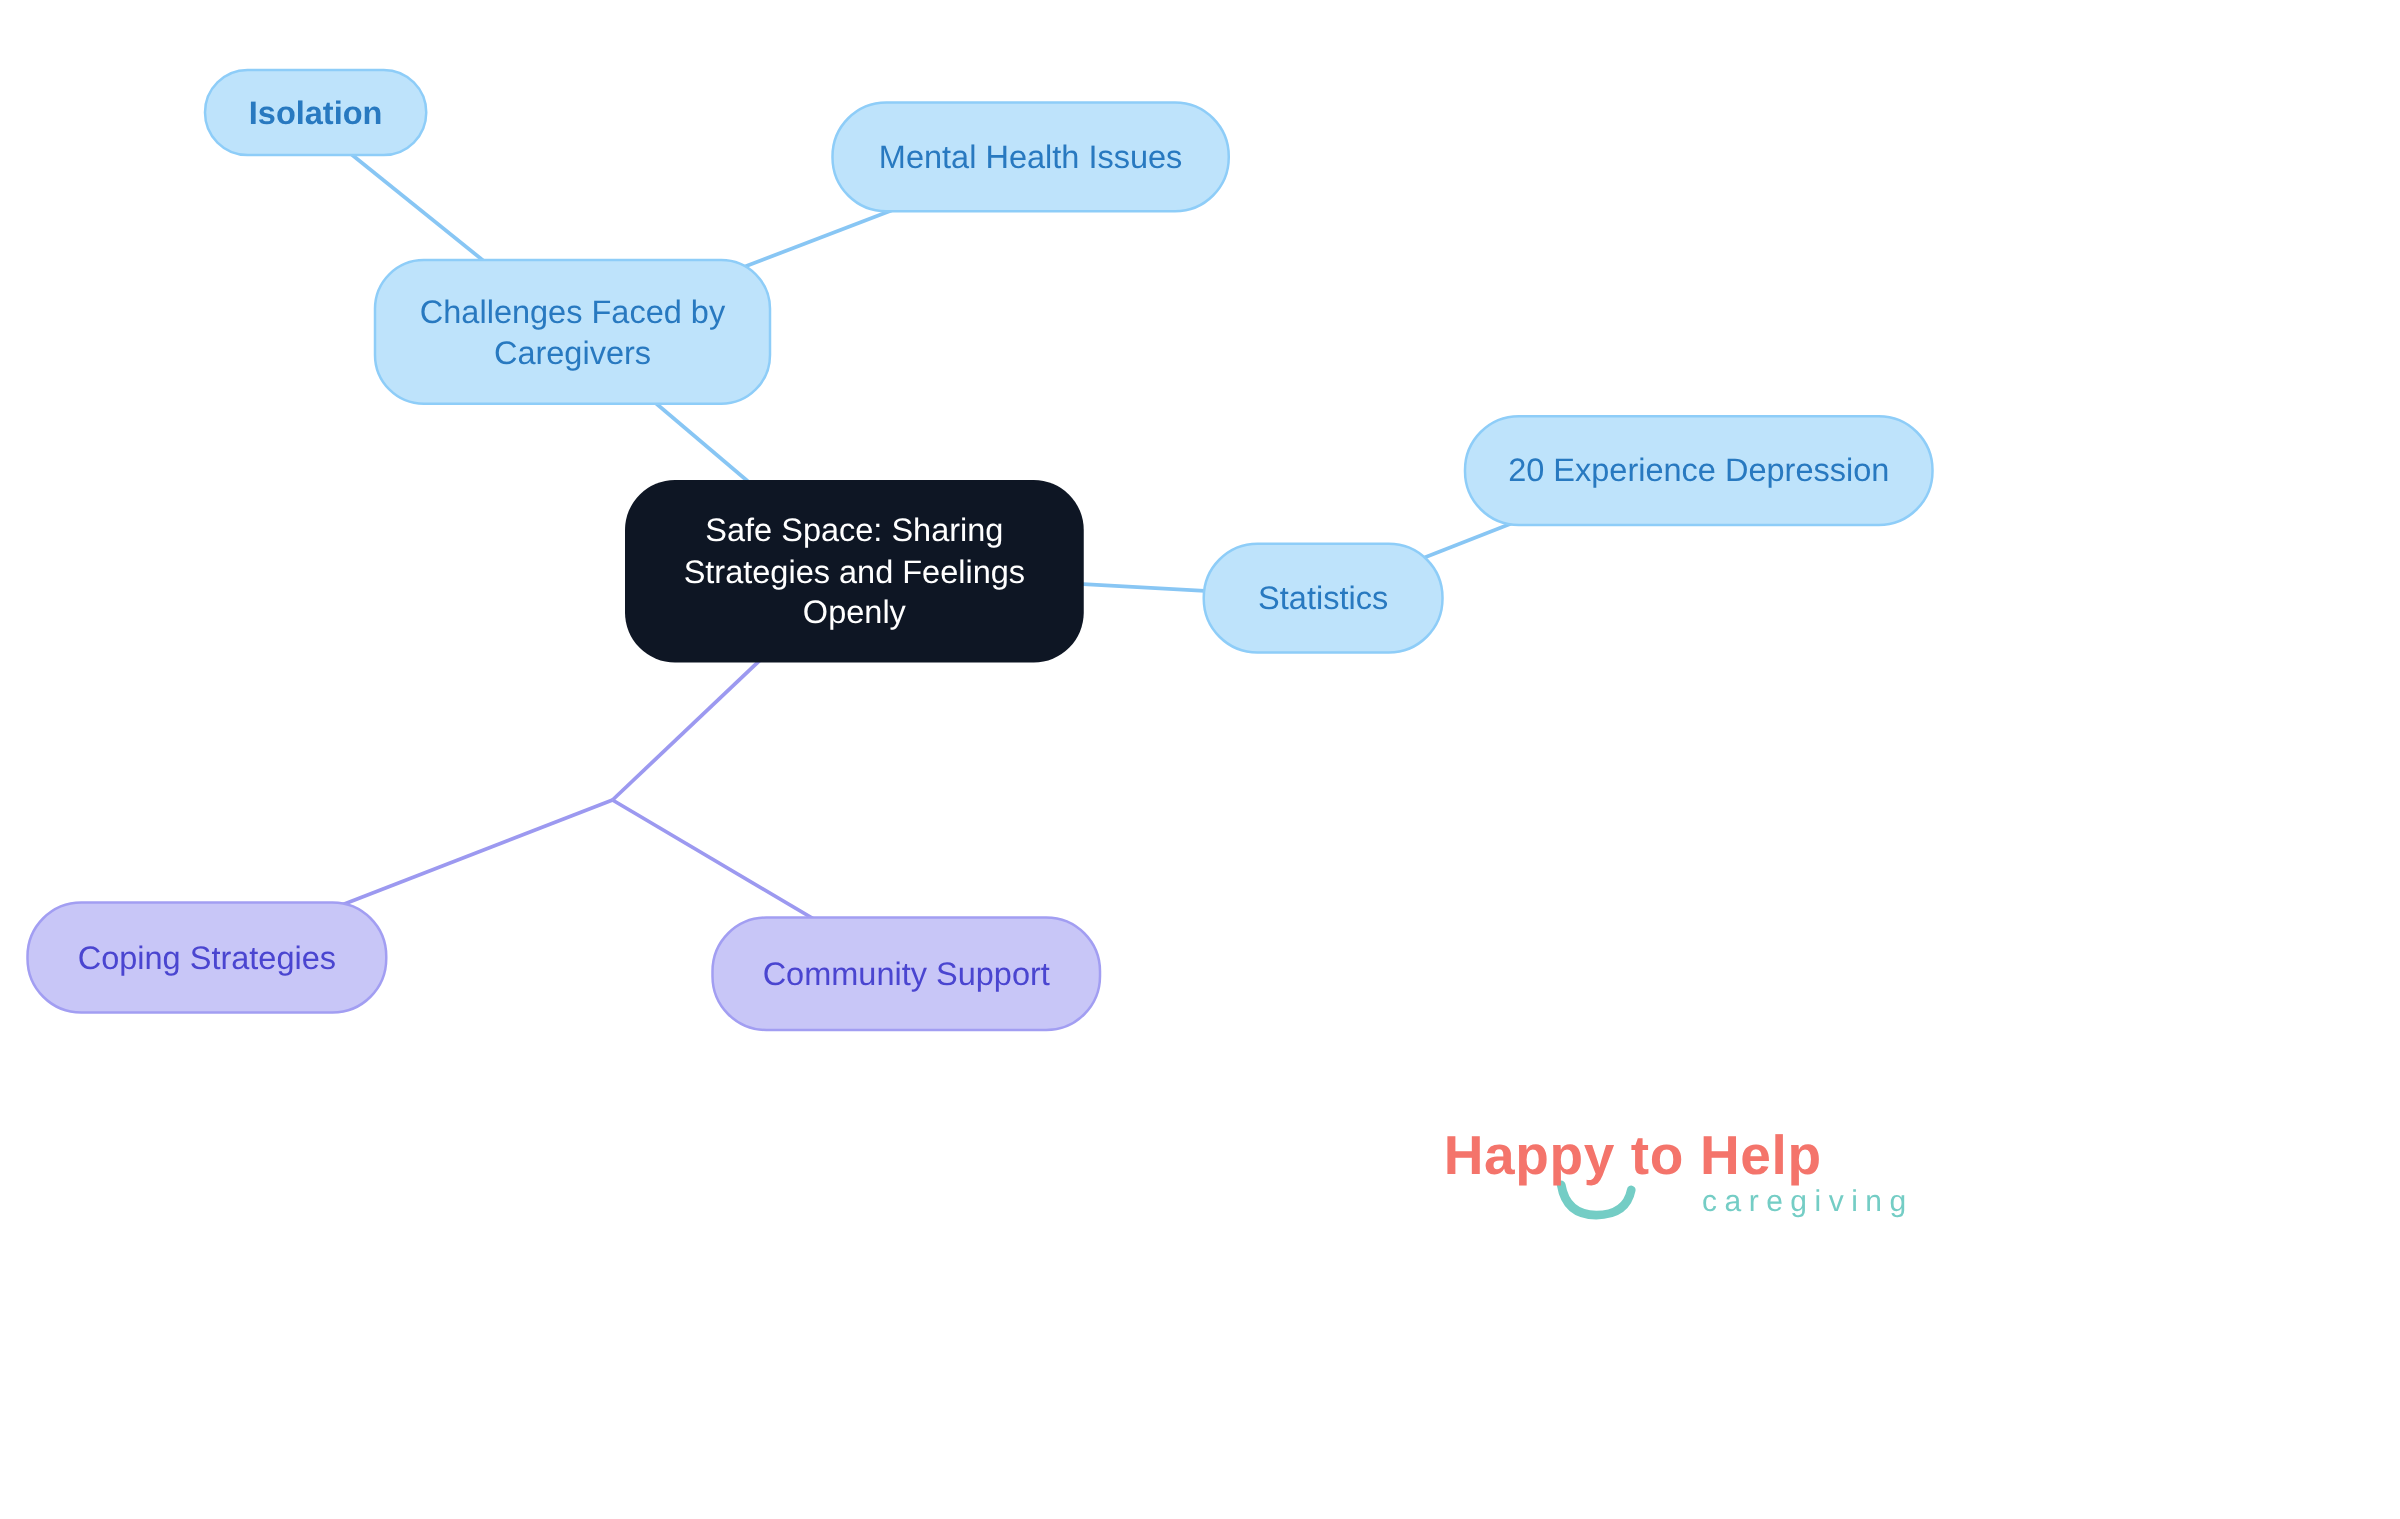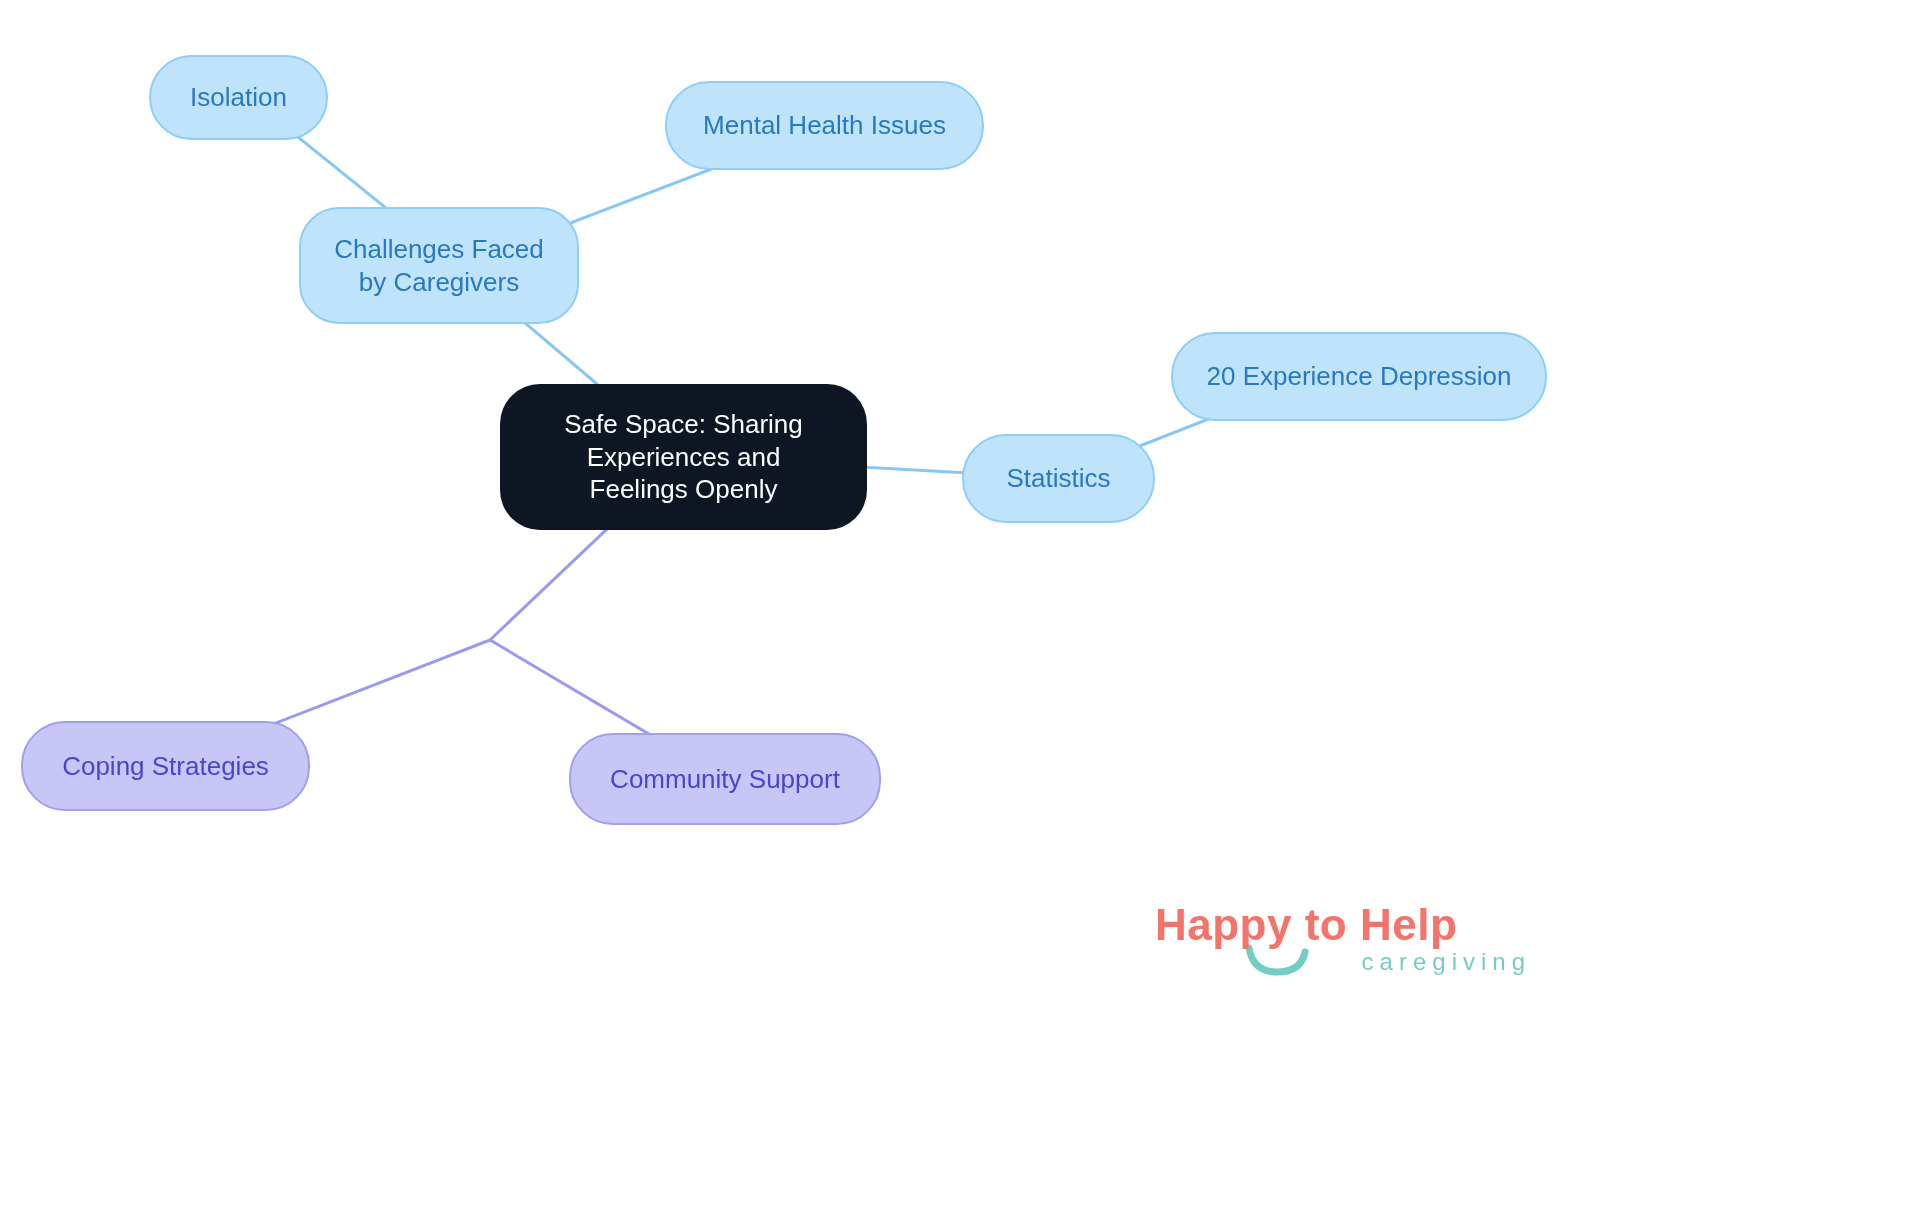--- a/index.html
+++ b/index.html
@@ -108,34 +108,34 @@
     <line class="edge-blue" x1="252" y1="100" x2="458" y2="266"></line>
     <line class="edge-blue" x1="824" y1="126" x2="458" y2="266"></line>
     <line class="edge-blue" x1="458" y1="266" x2="683" y2="457"></line>
     <line class="edge-blue" x1="683" y1="457" x2="1058" y2="478"></line>
     <line class="edge-blue" x1="1058" y1="478" x2="1359" y2="360"></line>
     <line class="edge-purple" x1="683" y1="457" x2="490" y2="640"></line>
     <line class="edge-purple" x1="490" y1="640" x2="165" y2="766"></line>
     <line class="edge-purple" x1="490" y1="640" x2="725" y2="779"></line>
   </svg>
 
-  <div class="node blue" style="left:149px; top:55px; width:179px; height:85px;">
+  <div class="node blue" style="left:163px; top:55px; width:179px; height:70px;font-weight:bold;">
     <span>Isolation</span>
   </div>
 
   <div class="node blue" style="left:665px; top:81px; width:319px; height:89px;">
     <span>Mental Health Issues</span>
   </div>
 
-  <div class="node blue" style="left:299px; top:207px; width:280px; height:117px; border-radius:40px;">
+  <div class="node blue" style="left:299px; top:207px; width:318px; height:117px; border-radius:40px;">
     <span>Challenges Faced by Caregivers</span>
   </div>
 
   <div class="node central" style="left:500px; top:384px; width:367px; height:146px;">
-    <span>Safe Space: Sharing Experiences and Feelings Openly</span>
+    <span>Safe Space: Sharing Strategies and Feelings Openly</span>
   </div>
 
   <div class="node blue" style="left:962px; top:434px; width:193px; height:89px;">
     <span>Statistics</span>
   </div>
 
   <div class="node blue" style="left:1171px; top:316px; width:376px; height:89px;margin-top:16px;">
     <span>20 Experience Depression</span>
   </div>
 

